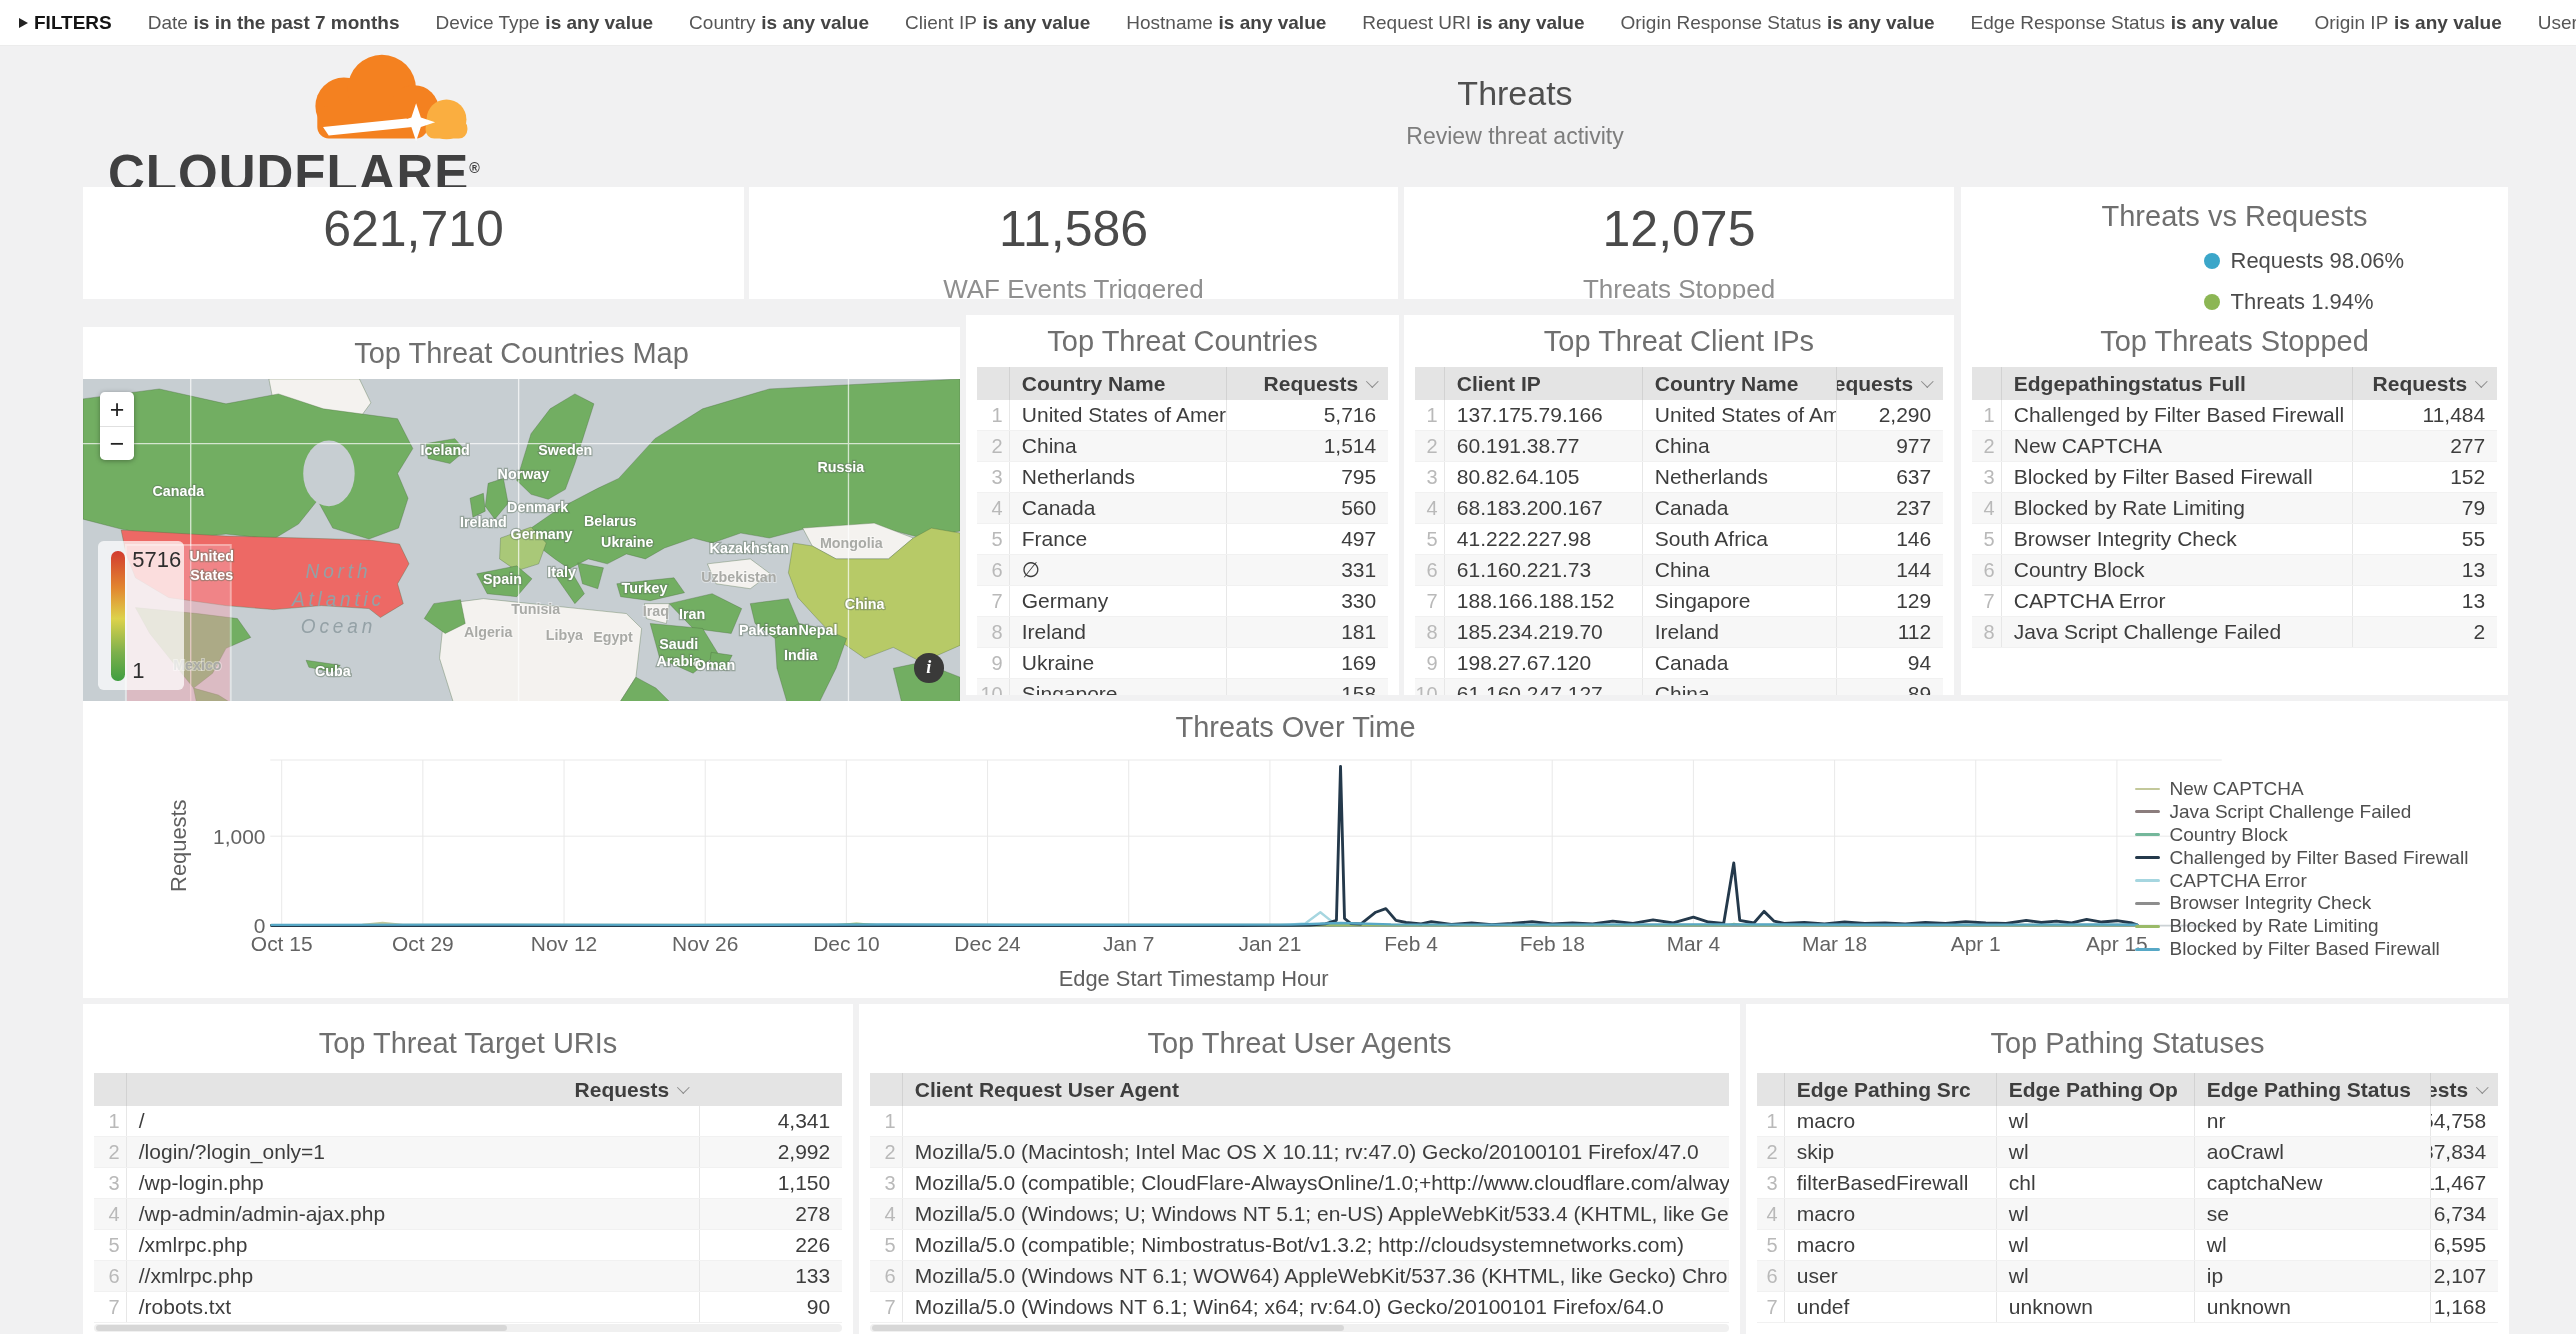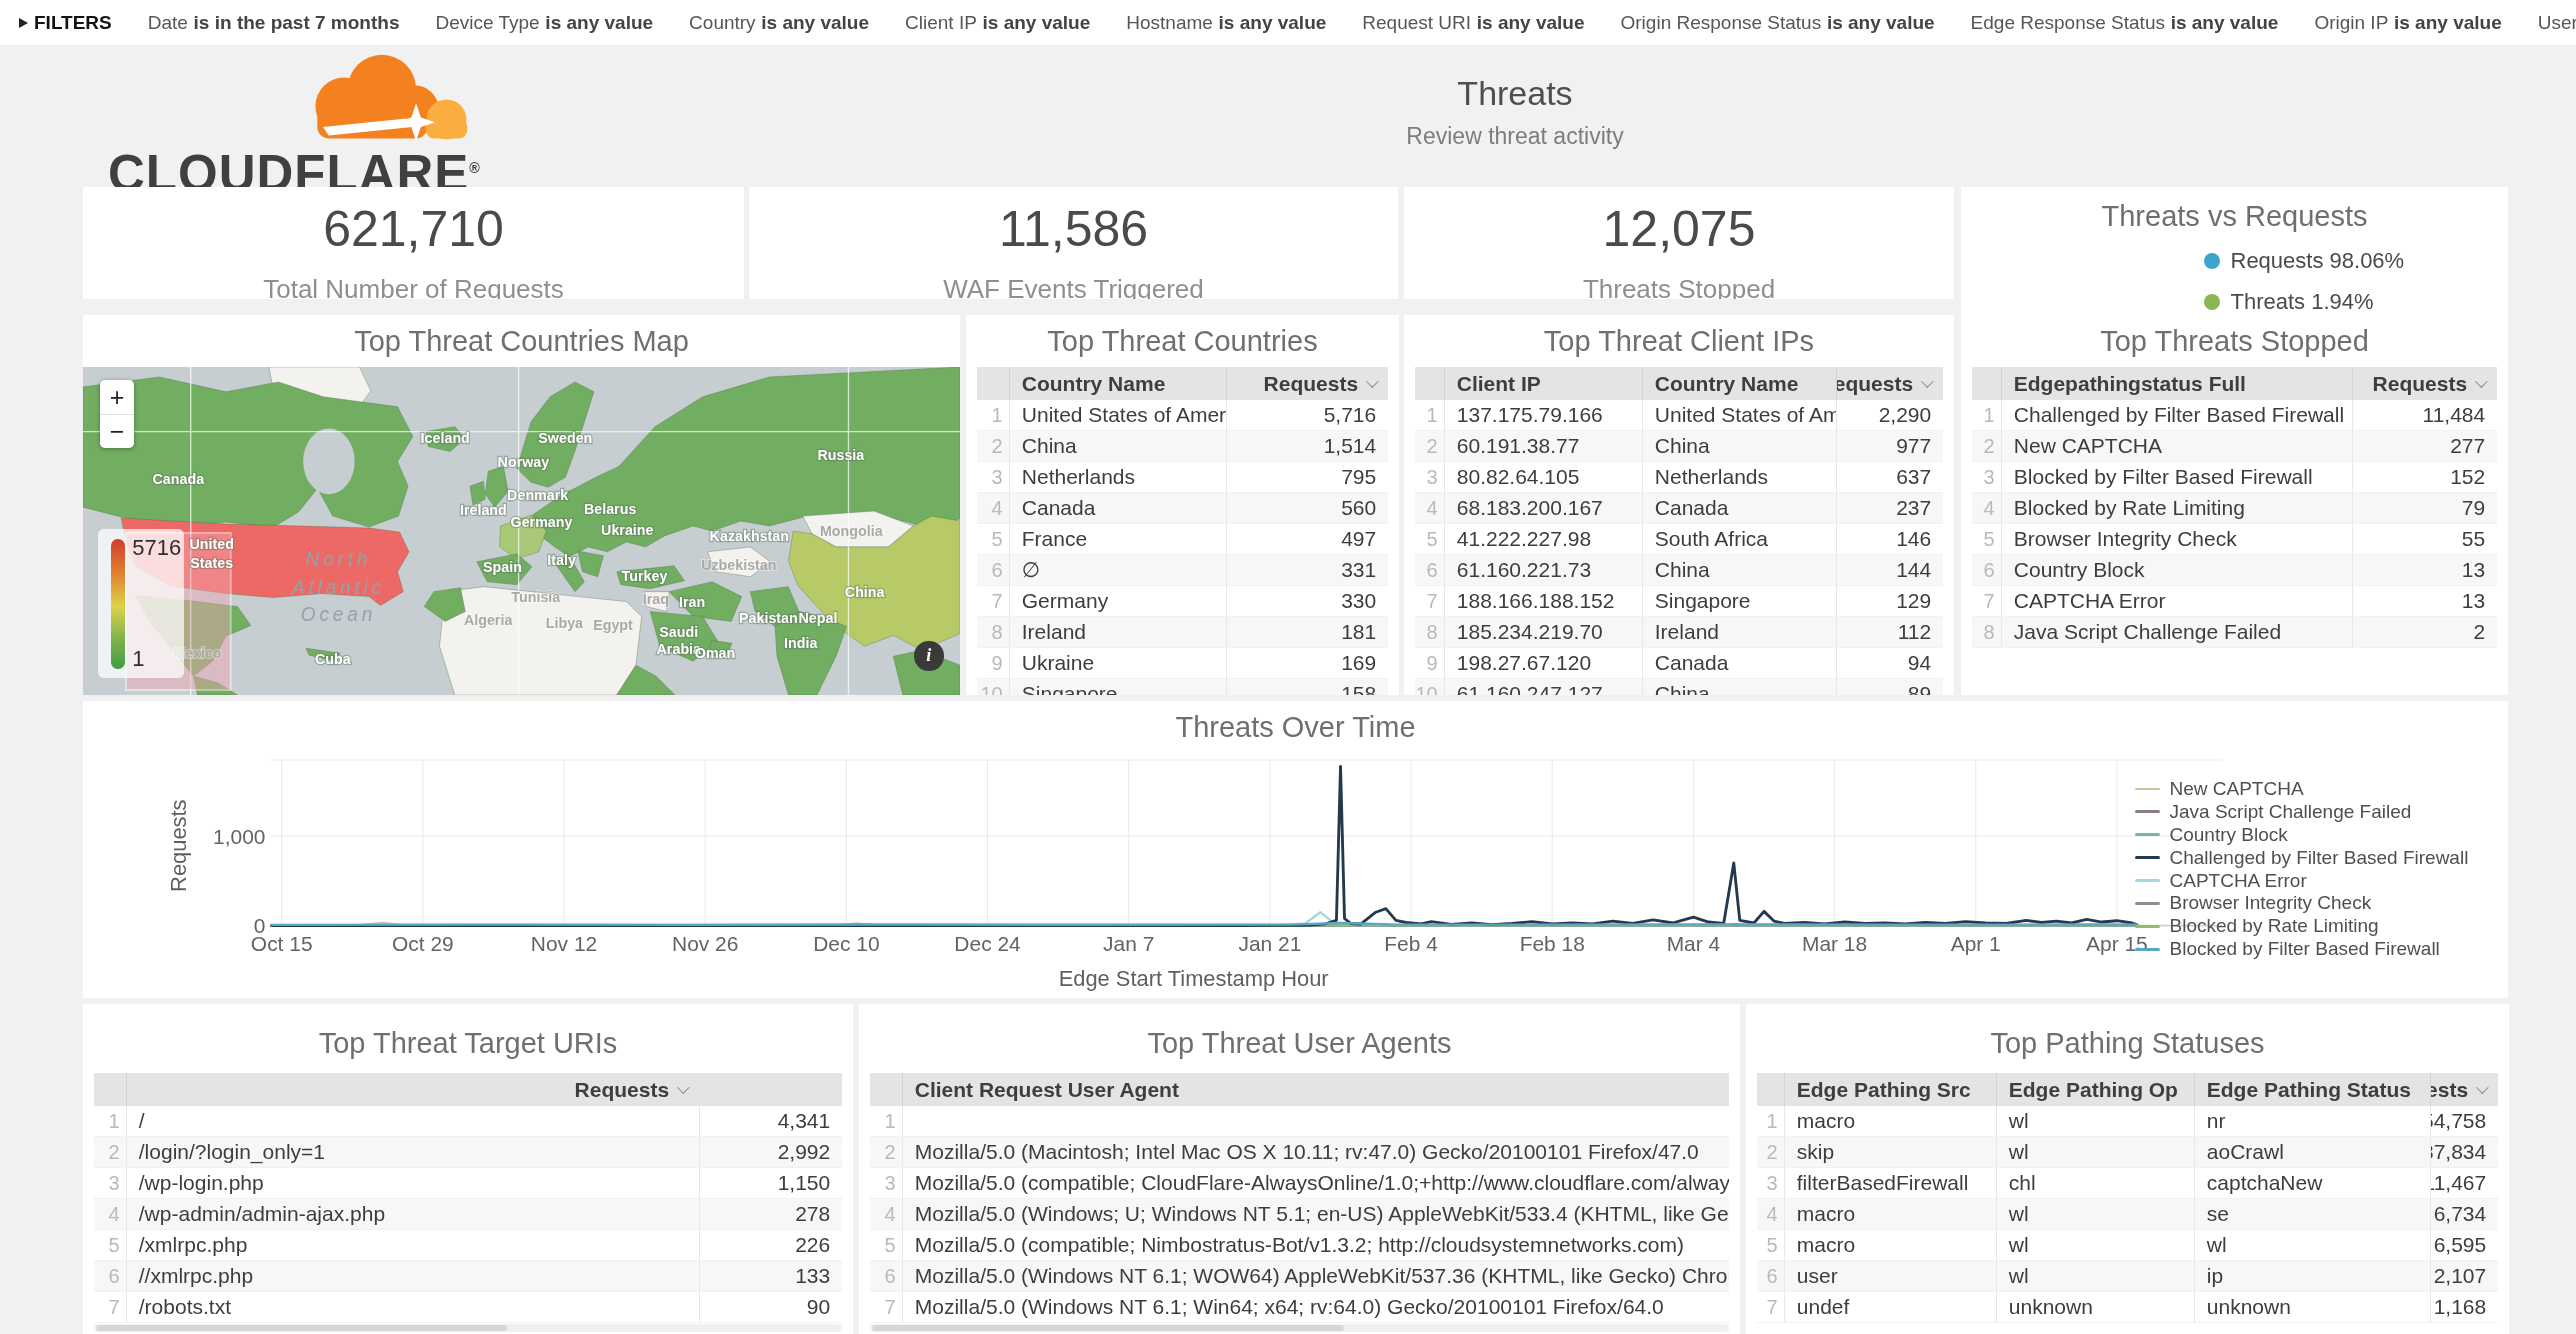--- a/index.html
+++ b/index.html
@@ -137,21 +137,20 @@
   </svg>
   <div class="wordmark"><span>CLOUDFLARE</span><span class="reg">®</span></div>
 </div>
 <div class="page-head">
   <div class="t">Threats</div>
   <div class="s">Review threat activity</div>
 </div>
 
 <section class="panel stat" style="left:83px;top:187px;width:661px;height:112px;">
   <div class="val">621,710</div>
-  <div class="lbl">Total Number of Requests</div>
 </section>
 <section class="panel stat" style="left:749px;top:187px;width:649px;height:112px;">
   <div class="val">11,586</div>
   <div class="lbl">WAF Events Triggered</div>
 </section>
 <section class="panel stat" style="left:1404px;top:187px;width:550px;height:112px;">
   <div class="val">12,075</div>
   <div class="lbl">Threats Stopped</div>
 </section>
 <section class="panel" style="left:1961px;top:187px;width:547px;height:128px;">
@@ -163,21 +162,21 @@
         <span>Requests 98.06%</span>
       </div>
 
       <div class="tvr-item">
         <span class="dot" style="background: rgb(140, 182, 84);"></span>
         <span>Threats 1.94%</span>
       </div>
     </div>
 </section>
 
-<section class="panel" style="left:83px;top:315px;width:877px;height:380px;">
+<section class="panel" style="left:83px;top:327px;width:877px;height:380px;">
   <div class="ptitle">Top Threat Countries Map</div>
   <svg class="map-svg" viewBox="0 0 920 330" preserveAspectRatio="none">
     <rect x="0" y="0" width="920" height="330" fill="var(--ocean,#c7ced2)"></rect>
     <g stroke="rgba(70,105,60,.35)" stroke-width="1">
 
       <path d="M195,0 L290,0 L302,24 L276,58 L235,70 L204,44 Z" fill="var(--nodata,#f4f2ef)"></path>
 
       <path d="M0,20 L80,10 L150,25 L205,15 L252,30 L330,40 L346,70 L330,95 L341,120 L331,150 L300,161 L262,150 L246,122 L226,146 L200,161 L150,156 L100,161 L40,151 L0,141 Z" fill="var(--land,#72ae62)"></path>
       <ellipse cx="258" cy="95" rx="27" ry="33" fill="var(--ocean,#c7ced2)" stroke="none"></ellipse>
 

